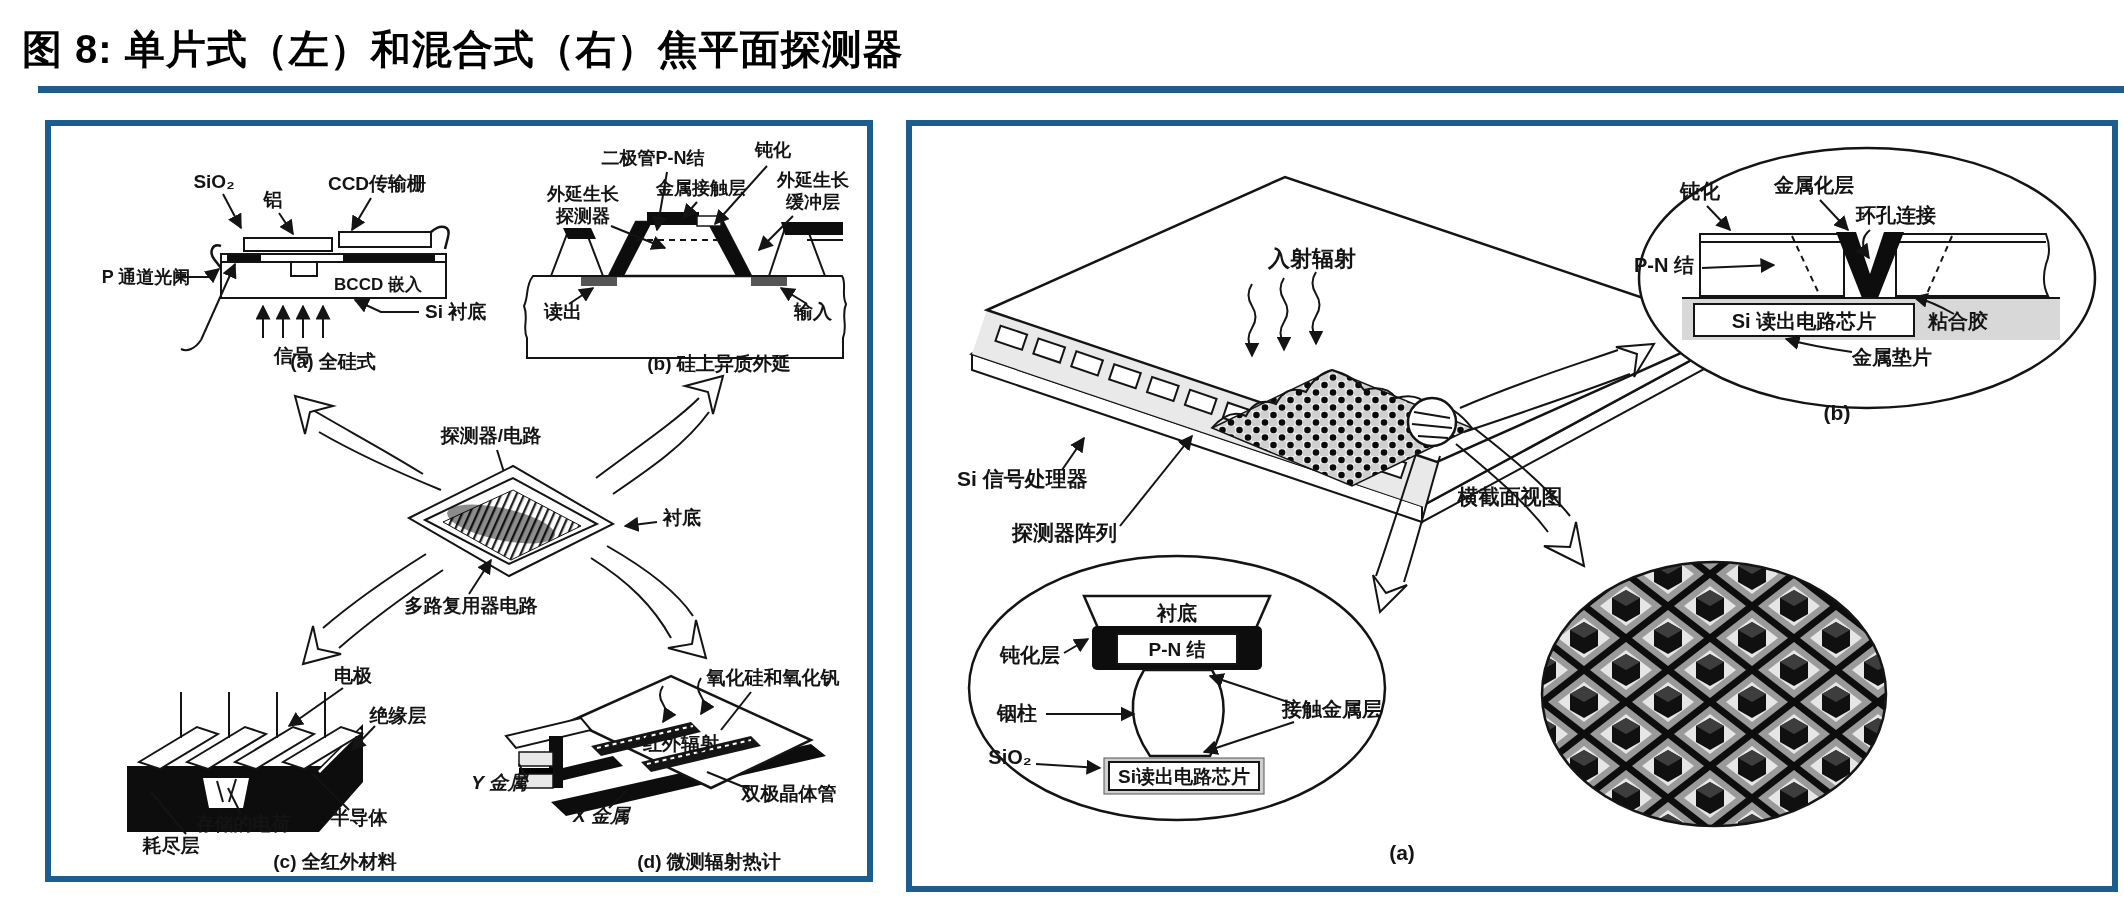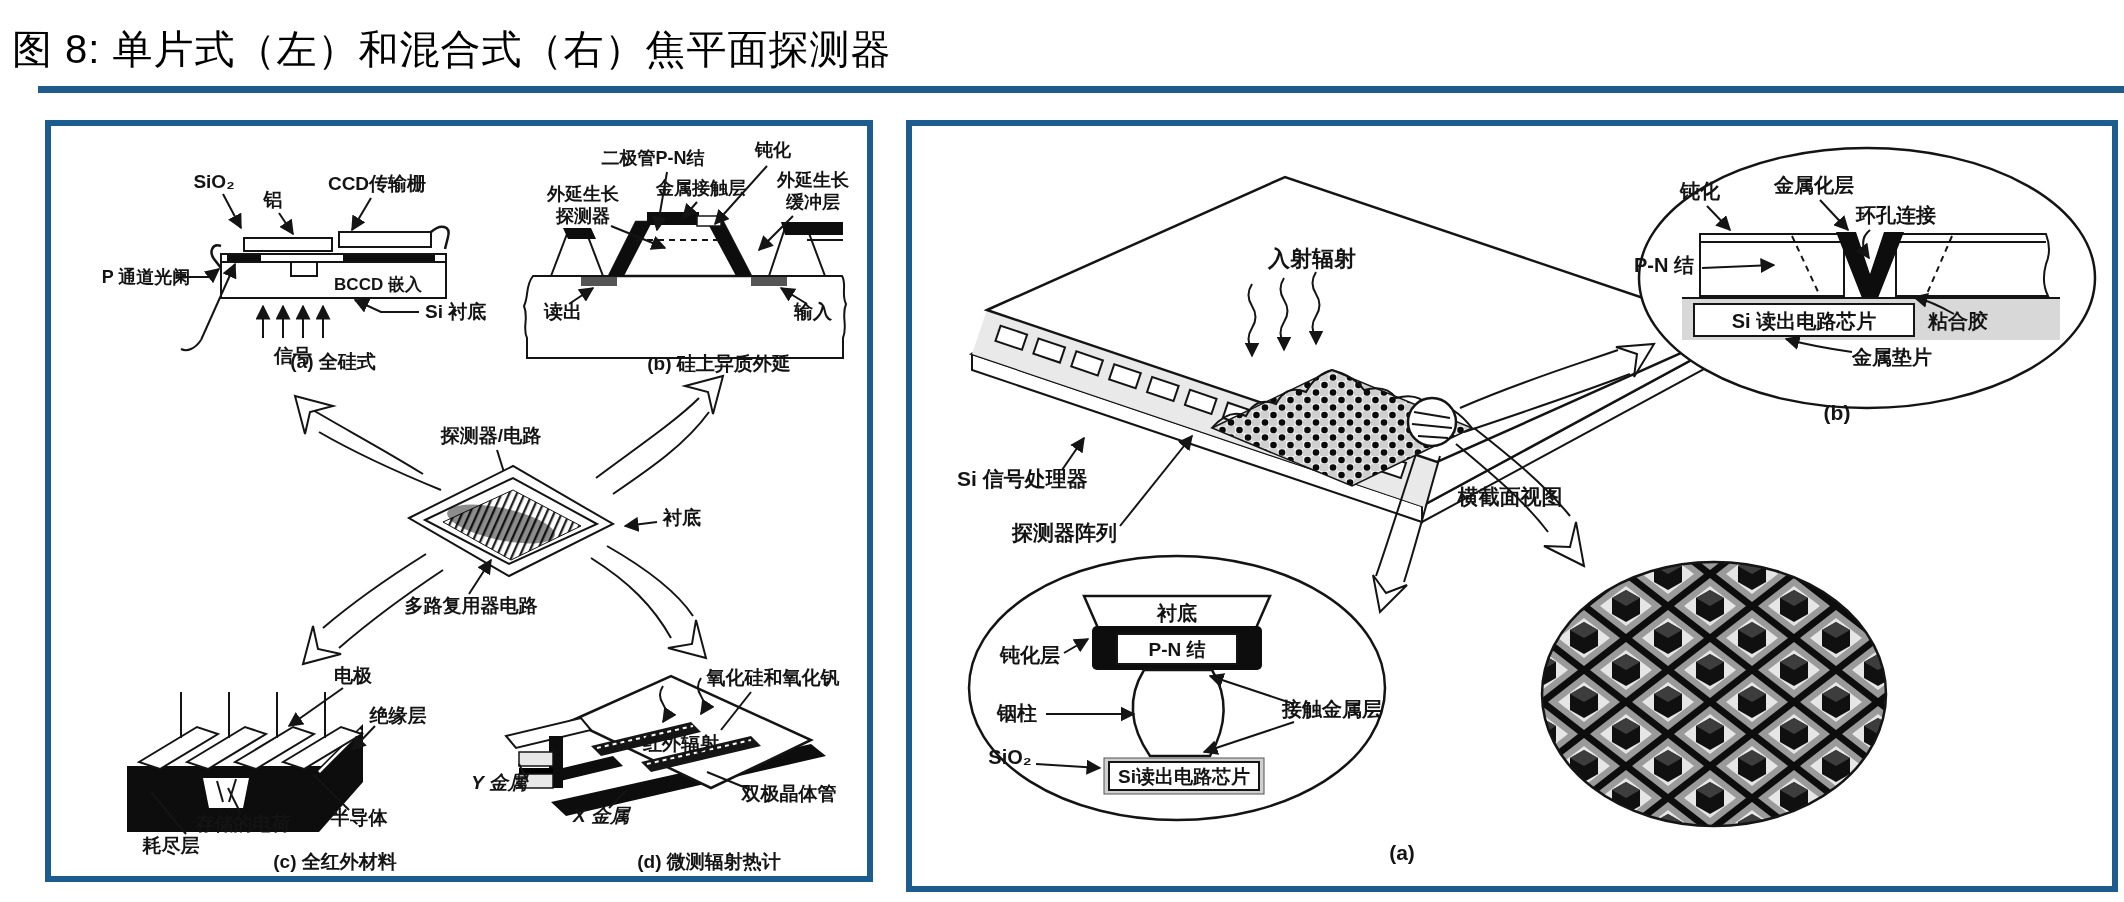--- a/index.html
+++ b/index.html
@@ -1,17 +1,17 @@
 <!DOCTYPE html>
 <html><head>
 <meta charset="utf-8">
 <style>
   html,body{margin:0;padding:0;background:#ffffff;}
   body{width:2124px;height:902px;position:relative;font-family:"Liberation Sans",sans-serif;overflow:hidden;}
-  .fig-title{position:absolute;left:12px;top:22px;font-size:40px;font-weight:normal;color:#000;letter-spacing:1px;white-space:nowrap;}
+  .fig-title{position:absolute;left:22px;top:22px;font-size:40px;font-weight:bold;color:#000;letter-spacing:1px;white-space:nowrap;}
   .title-rule{position:absolute;left:38px;top:86px;width:2086px;height:7px;background:#1f5c8b;}
   .panel{position:absolute;border:6px solid #1d5c8e;background:#fff;}
   #panel-left{left:45px;top:120px;width:816px;height:750px;}
   #panel-right{left:906px;top:120px;width:1200px;height:760px;}
   svg{display:block;}
   text{font-family:"Liberation Sans",sans-serif;font-weight:700;fill:#141414;}
   .ln{stroke:#141414;stroke-width:2;fill:none;}
   .ln25{stroke:#141414;stroke-width:2.5;fill:none;}
   .shape{stroke:#141414;stroke-width:2;fill:#ffffff;}
   .shape25{stroke:#141414;stroke-width:2.5;fill:#ffffff;}

